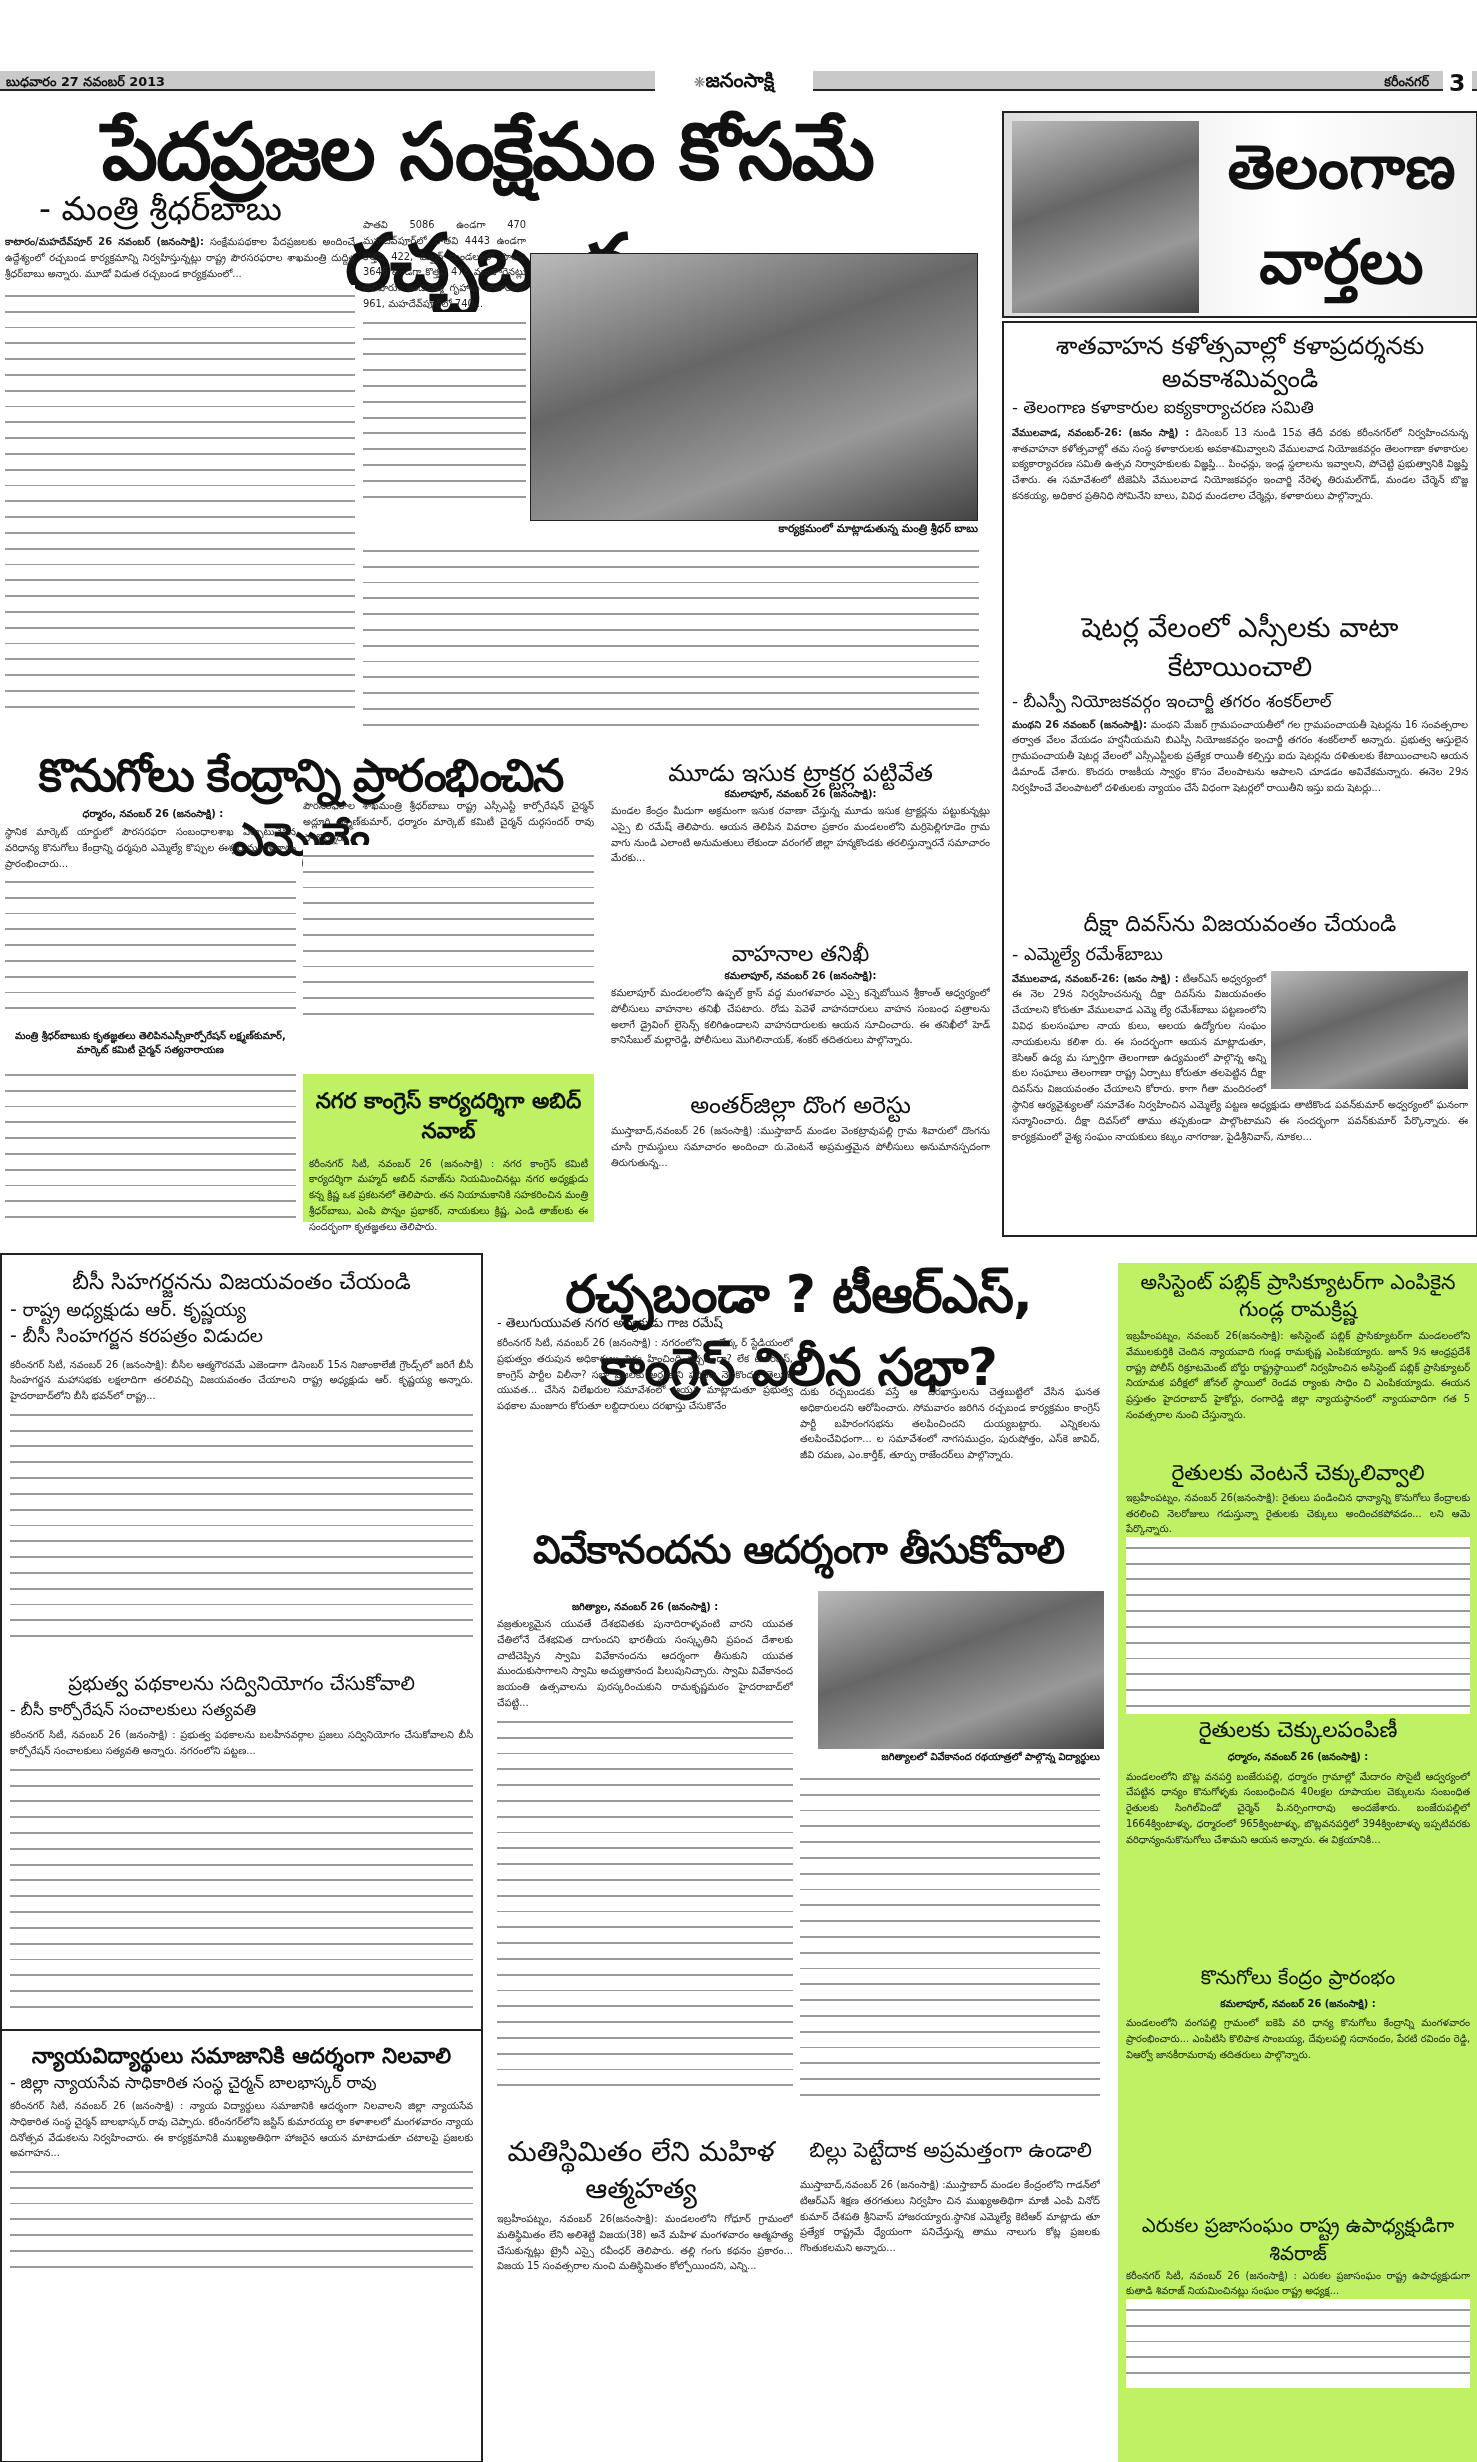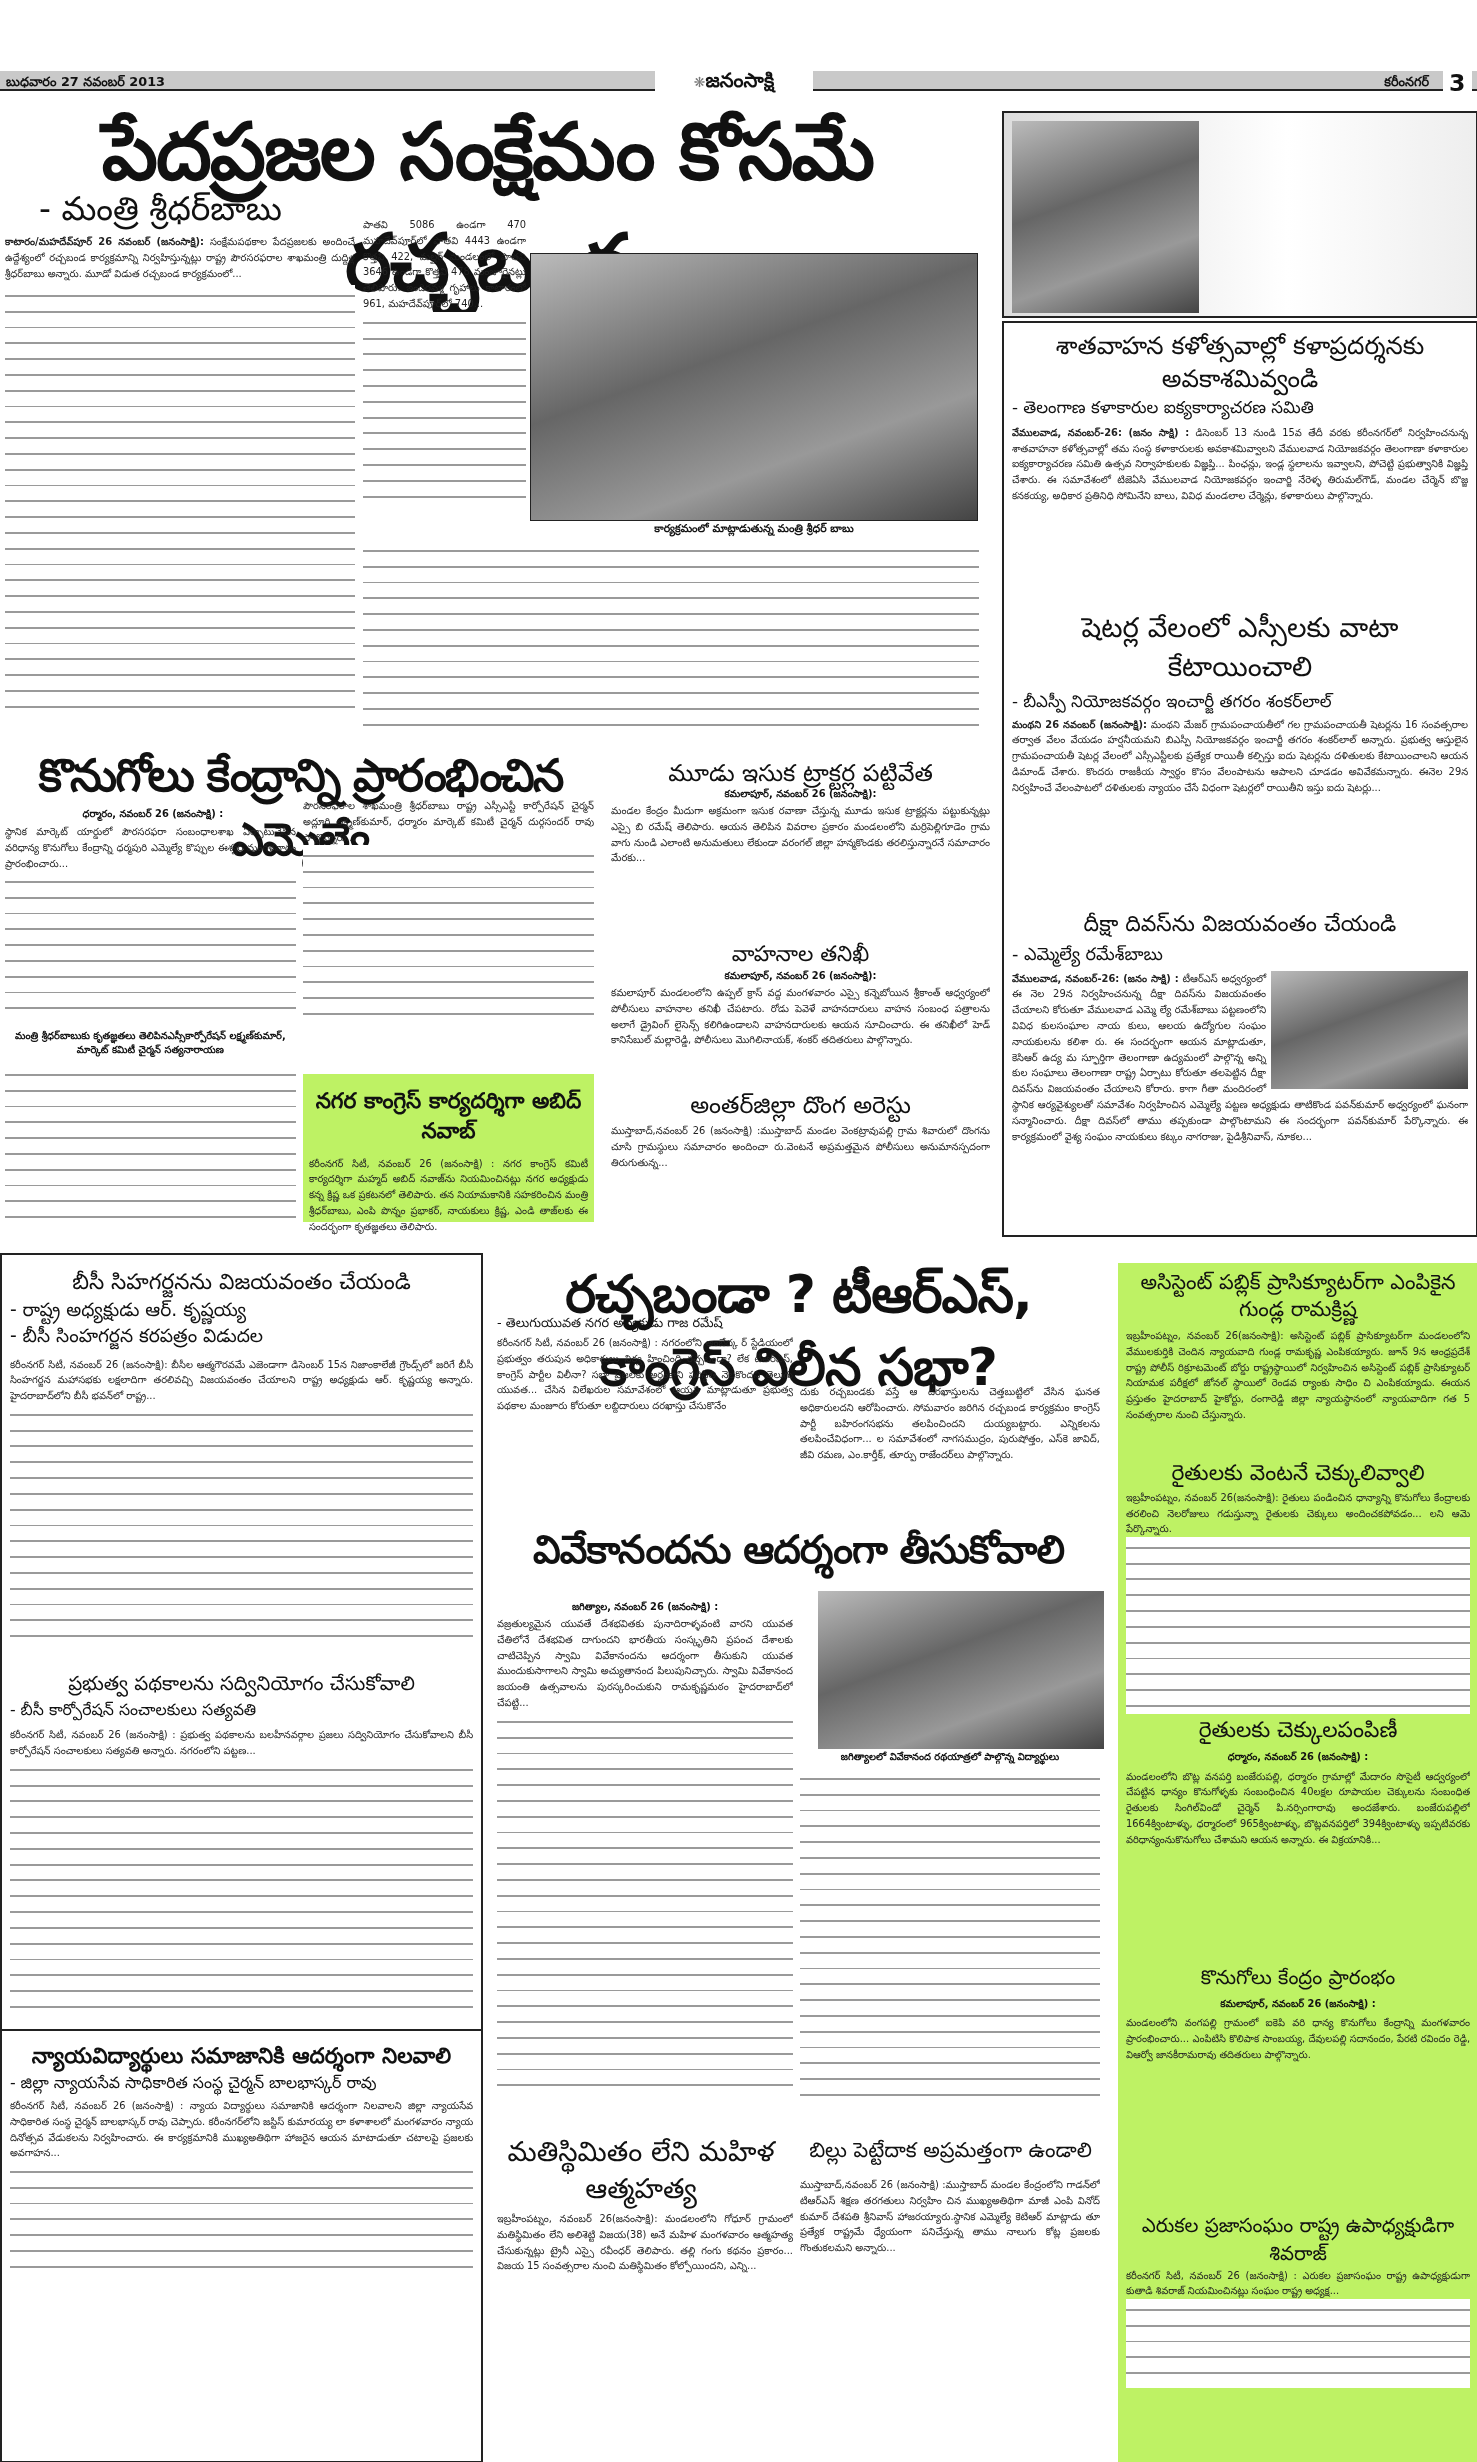--- a/index.html
+++ b/index.html
@@ -8,21 +8,21 @@
 .hdr{left:0;top:71px;width:1478px;height:23.6px}
 .hdr-band{position:absolute;left:0;top:0;width:1478px;height:19.7px;background:#c9c9c9;border-bottom:2px solid #222}
 .hdr-date{position:absolute;left:5.9px;top:3px;font-size:12.8px;font-weight:bold}
 .hdr-logo{position:absolute;left:655px;top:-3.9px;width:158px;height:27.6px;background:#fff;font-size:19.7px;font-weight:bold;text-align:center;line-height:27.6px}
 .hdr-city{position:absolute;right:49px;top:3px;font-size:12.8px;font-weight:bold}
 .hdr-page{position:absolute;right:5.9px;top:-2px;font-size:23.6px;font-weight:bold;background:#fff;width:29.6px;text-align:center}
 .txt{font-size:9.9px;line-height:15.8px;text-align:justify;color:#222;overflow:hidden}
 .txt b{font-weight:bold}
 .box{border:2px solid #222}
 .photo{background:linear-gradient(160deg,#bbb,#666 40%,#999 70%,#444);}
-.caption{font-size:10.8px;font-weight:bold;text-align:center}
+.caption{font-size:10.8px;font-weight:bold;text-align:right}
 .headline{text-align:center;font-weight:bold;color:#111}
 .sub{text-align:left;color:#111}
 .gray{background:#bef264}
 .lines{background:repeating-linear-gradient(#fff 0 9.9px,#9a9a9a 9.9px 11.8px,#fff 11.8px 15.8px)}
 </style>
 </head>
 <body>
 
 <div class="abs hdr">
   <div class="hdr-band"></div>
@@ -42,20 +42,24 @@
 <div class="abs txt" style="left:363px;top:217px;width:163px;height:335px">
   <span>పాతవి 5086 ఉండగా 470 మహదేవ్‌పూర్‌లో పాతవి 4443 ఉండగా కొత్తవి 422, మల్హర్ మండలంలో పాతవి 3646 ఉండగా కొత్తవి 478 మంజూరైనట్లు తెలిపారు. ఇందిరమ్మ గృహాలు కాటారంలో 961, మహదేవ్‌పూర్‌లో 740...</span>
   <div class="lines" style="height:197px"></div>
 </div>
 <div class="abs photo box" style="left:530px;top:253px;width:448px;height:268px;border-width:1px"></div>
 <div class="abs caption" style="left:530px;top:522px;width:448px">కార్యక్రమంలో మాట్లాడుతున్న మంత్రి శ్రీధర్ బాబు</div>
 <div class="abs lines" style="left:363px;top:540px;width:616px;height:187px"></div>
 
 <div class="abs box" style="left:1002px;top:111px;width:476px;height:207px;background:linear-gradient(90deg,#ddd,#fff 60%,#eee)">
   <div class="photo" style="position:absolute;left:7.9px;top:7.9px;width:187px;height:192px"></div>
+  <div style="position:absolute;left:207px;top:5.9px;width:261px;text-align:center;font-size:61px;font-weight:bold;line-height:95px">
+    <div>తెలంగాణ</div>
+    <div>వార్తలు</div>
+  </div>
 </div>
 
 <div class="abs box" style="left:1002px;top:321px;width:476px;height:916px">
   <div style="padding:5.9px 7.9px">
     <div class="headline" style="font-size:24.6px;line-height:33px;font-weight:normal;padding:0 39px">శాతవాహన కళోత్సవాల్లో కళాప్రదర్శనకు అవకాశమివ్వండి</div>
     <div class="sub" style="font-size:16.7px;margin:2px 0 3.9px">- తెలంగాణ కళాకారుల ఐక్యకార్యాచరణ సమితి</div>
     <div class="txt" style="height:182px"><b>వేములవాడ, నవంబర్-26: (జనం సాక్షి) :</b> <span>డిసెంబర్ 13 నుండి 15వ తేదీ వరకు కరీంనగర్‌లో నిర్వహించనున్న శాతవాహనా కళోత్సవాల్లో తమ సంస్థ కళాకారులకు అవకాశమివ్వాలని వేములవాడ నియోజకవర్గం తెలంగాణా కళాకారుల ఐక్యకార్యాచరణ సమితి ఉత్సవ నిర్వాహకులకు విజ్ఞప్తి... పింఛన్లు, ఇండ్ల స్థలాలను ఇవ్వాలని, పోచెట్టి ప్రభుత్వానికి విజ్ఞప్తి చేశారు. ఈ సమావేశంలో టిజెఏసి వేములవాడ నియోజకవర్గం ఇంచార్జి నేరెళ్ళ తిరుమల్‌గౌడ్, మండల చేర్మెన్ బొజ్జ కనకయ్య, అధికార ప్రతినిధి సోమినేని బాలు, వివిధ మండలాల చేర్మెన్లు, కళాకారులు పాల్గొన్నారు.</span></div>
     <div class="headline" style="font-size:27.6px;font-weight:normal;margin-top:3.9px">షెటర్ల వేలంలో ఎస్సీలకు వాటా కేటాయించాలి</div>
     <div class="sub" style="font-size:16.7px;margin:2px 0">- బీఎస్పీ నియోజకవర్గం ఇంచార్జీ తగరం శంకర్‌లాల్</div>
     <div class="txt" style="height:192px"><b>మంథని 26 నవంబర్ (జనంసాక్షి):</b> <span>మంథని మేజర్ గ్రామపంచాయతీలో గల గ్రామపంచాయతీ షెటర్లను 16 సంవత్సరాల తర్వాత వేలం వేయడం హర్షనీయమని బిఎస్పీ నియోజకవర్గం ఇంచార్జీ తగరం శంకర్‌లాల్ అన్నారు. ప్రభుత్వ ఆస్తులైన గ్రామపంచాయతీ షెటర్ల వేలంలో ఎస్సీఎస్టీలకు ప్రత్యేక రాయితీ కల్పిస్తు ఐదు షెటర్లను దళితులకు కేటాయించాలని ఆయన డిమాండ్ చేశారు. కొందరు రాజకీయ స్వార్థం కొసం వేలంపాటను ఆపాలని చూడడం అవివేకమన్నారు. ఈనెల 29న నిర్వహించే వేలంపాటలో దళితులకు న్యాయం చేసే విధంగా షెటర్లలో రాయితీని ఇస్తు ఐదు షెటర్లు...</span></div>

